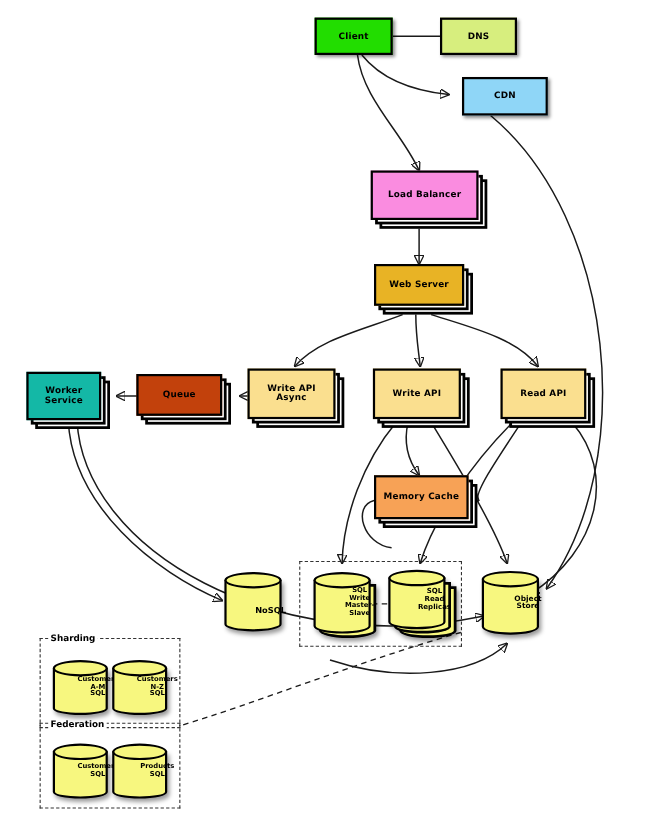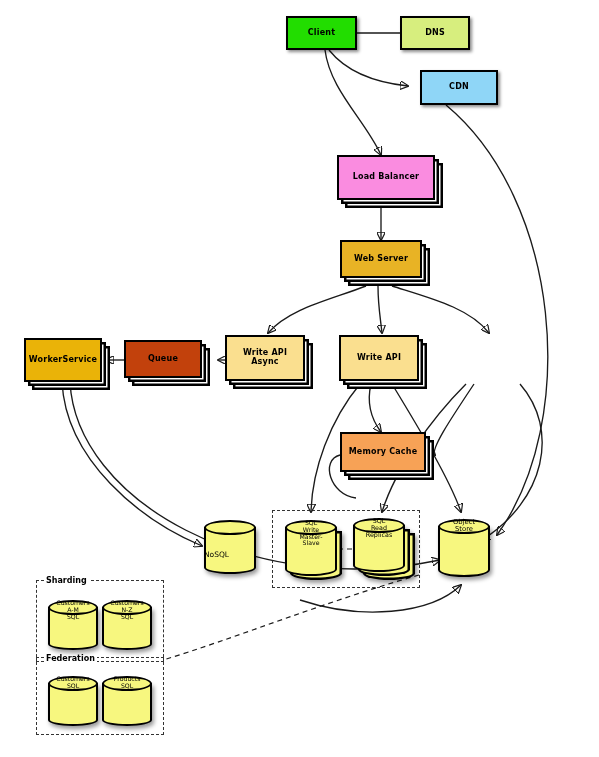--- a/index.html
+++ b/index.html
@@ -20,22 +20,22 @@
   .flat{box-shadow:2px 2px 3px rgba(0,0,0,.45);}
 
   
   .cyl{position:absolute;box-sizing:border-box;z-index:5;}
   .cyl .body{position:absolute;left:0;right:0;top:7px;bottom:0;
         border:2.5px solid #000;border-radius:0 0 50% 50%/0 0 14% 14%;
         background:#f7f77f;}
   .cyl .top{position:absolute;left:0;right:0;top:0;height:15px;
         border:2.5px solid #000;border-radius:50%;background:#f7f77f;box-sizing:border-box;}
   .cyl .lbl{position:absolute;left:0;right:0;top:0;bottom:0;display:flex;
-        align-items:center;justify-content:flex-start;text-align:center;
-        font-weight:normal;color:#000;line-height:1.1;z-index:3;}
+        align-items:center;justify-content:center;text-align:center;
+        font-weight:bold;color:#000;line-height:1.1;z-index:3;padding-left:32px;}
   .cyl.stack3 .body{box-shadow:5px 4px 0 -2.5px #f7f77f,5px 4px 0 0 #000,
                                10px 8px 0 -2.5px #f7f77f,10px 8px 0 0 #000;}
   .cyl.stack2 .body{box-shadow:5px 4px 0 -2.5px #f7f77f,5px 4px 0 0 #000;}
   .cyl.shadow .body{filter:drop-shadow(2px 3px 2px rgba(0,0,0,.4));}
 
   
   .dashbox{position:absolute;box-sizing:border-box;border:1.6px dashed #333;
            background:transparent;z-index:1;}
   .dashlabel{position:absolute;font-weight:bold;color:#000;background:#fff;
              padding:0 2px;z-index:4;}
@@ -131,22 +131,25 @@
 
   <div class="node stack" style="left:225px;top:335px;width:80px;height:46px;background:#fadf8f;font-size:8px;flex-direction:column;">
     <span>Write API</span>
     <span>Async</span>
   </div>
 
   <div class="node stack" style="left:339px;top:335px;width:80px;height:46px;background:#fadf8f;font-size:8px;">
     <span>Write API</span>
   </div>
 
-
-  <div class="node stack" style="left:24px;top:338px;width:78px;height:44px;background:#eab308;font-size:8px;flex-direction:row;">
+  <div class="node stack" style="left:455px;top:335px;width:78px;height:46px;background:#fadf8f;font-size:8px;">
+    <span>Read API</span>
+  </div>
+
+  <div class="node stack" style="left:24px;top:338px;width:68px;height:44px;background:#14b8a6;font-size:8px;flex-direction:column;">
     <span>Worker</span>
     <span>Service</span>
   </div>
 
   <div class="node stack" style="left:124px;top:340px;width:78px;height:38px;background:#c2410c;font-size:8px;">
     <span>Queue</span>
   </div>
 
   <div class="node stack" style="left:340px;top:432px;width:86px;height:40px;background:#f7a256;font-size:8px;">
     <span>Memory Cache</span>

